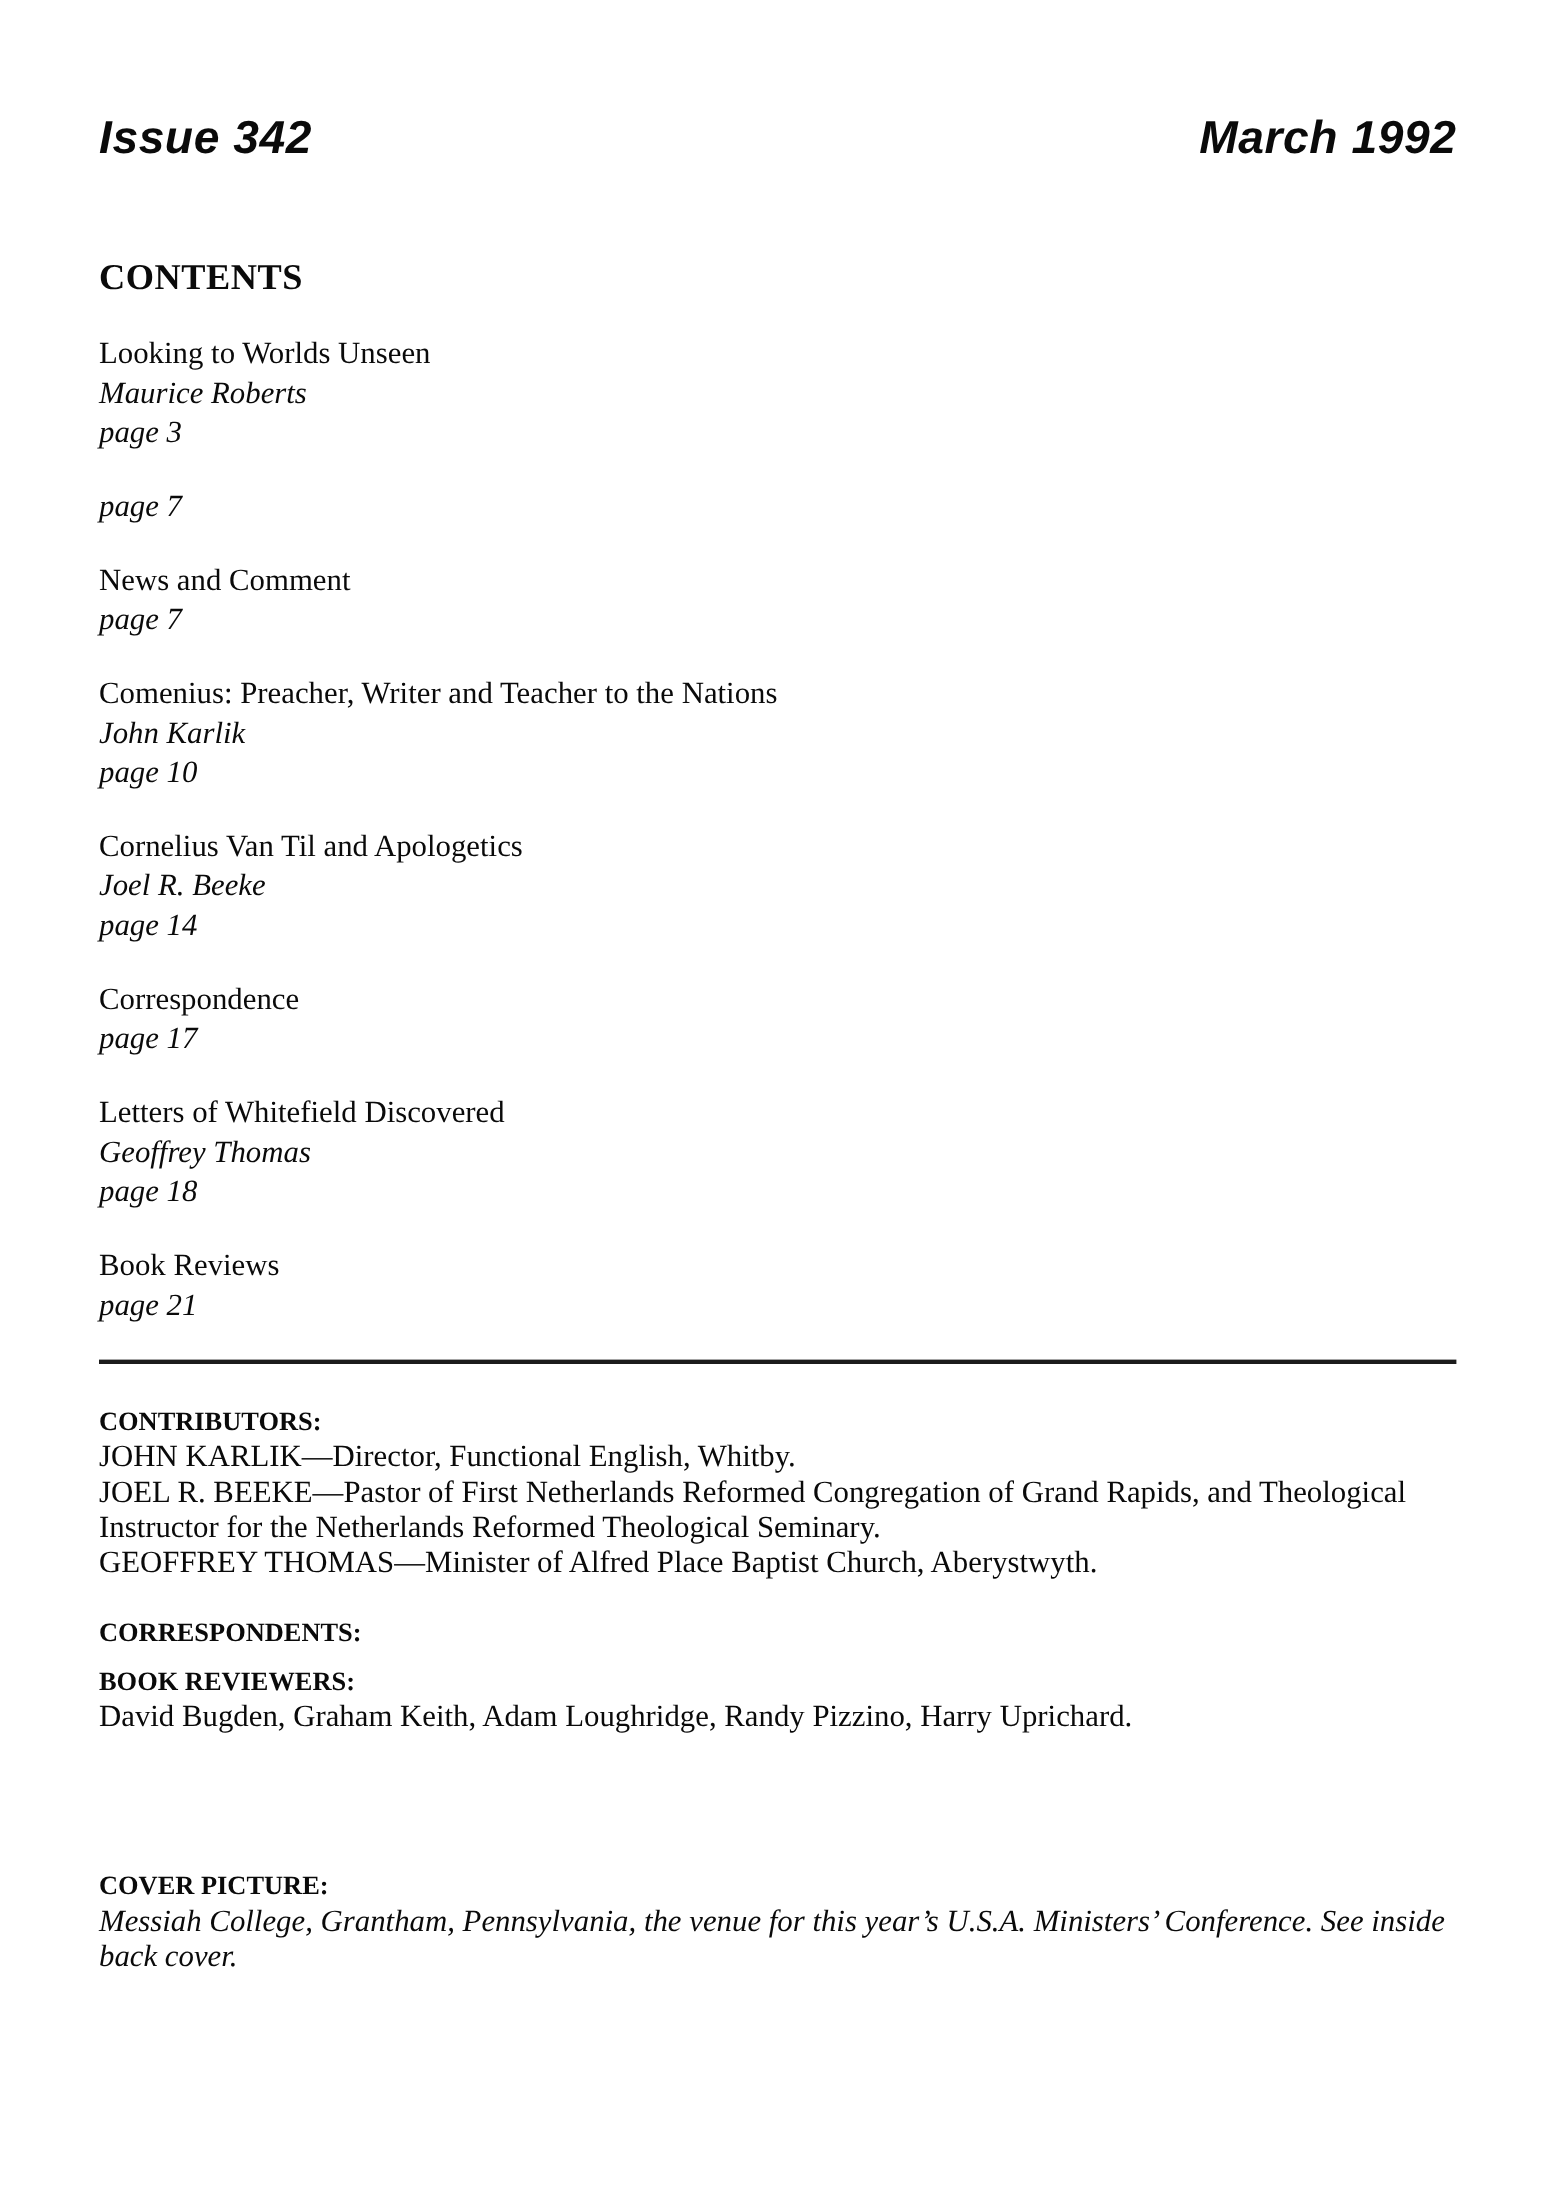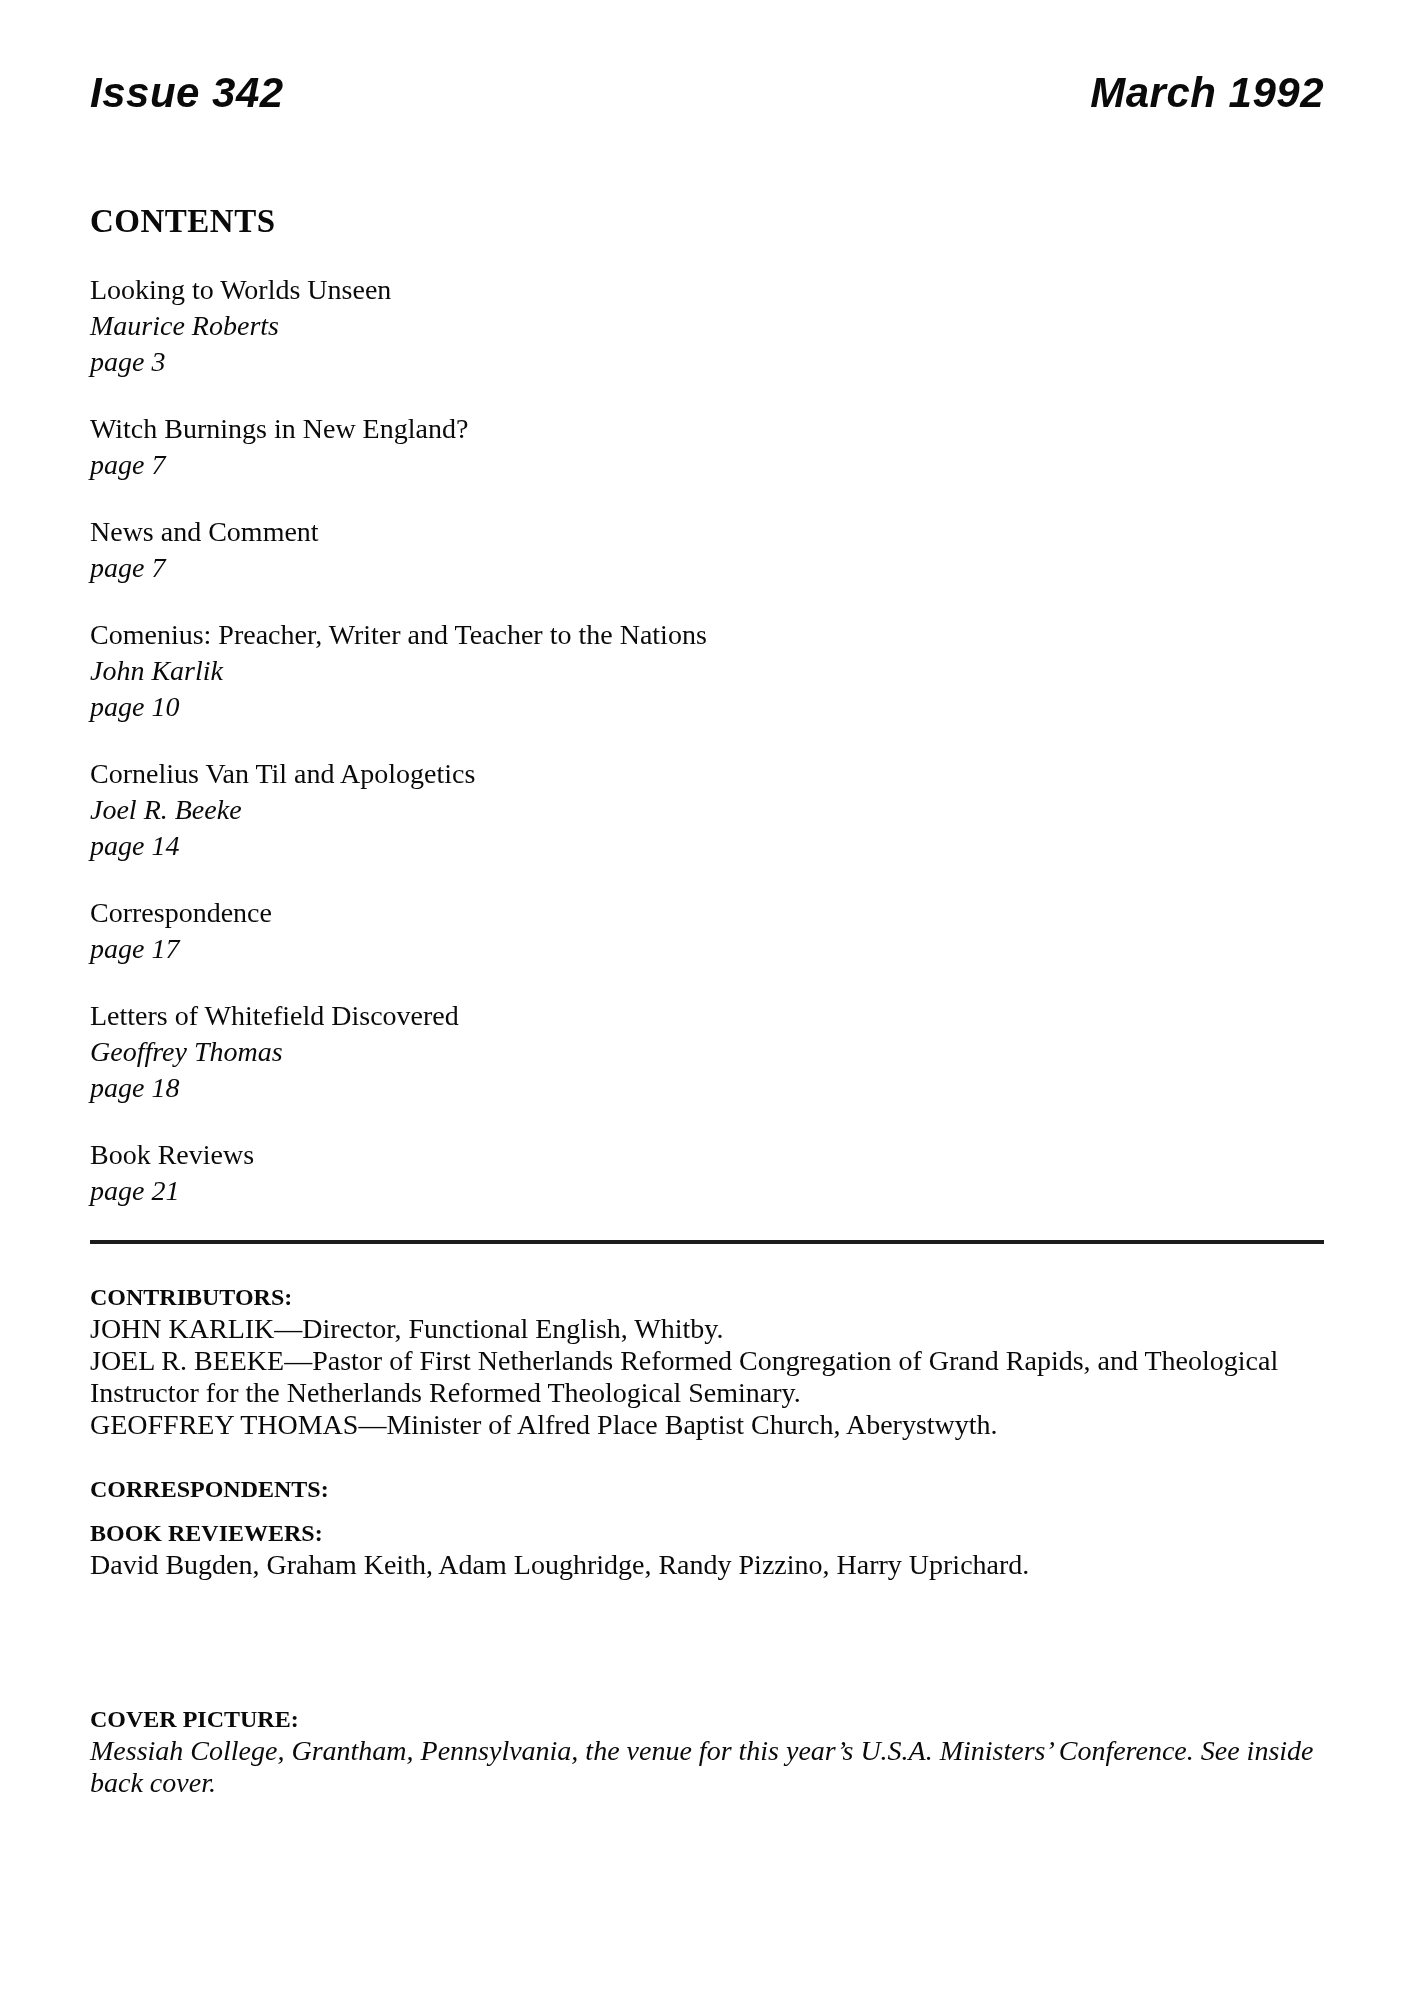--- a/index.html
+++ b/index.html
@@ -17,21 +17,21 @@
     overflow: hidden;
   }
   .inner {
     margin: 0 90px;
   }
   
   .masthead {
     display: flex;
     justify-content: space-between;
     align-items: baseline;
-    padding-top: 68px;
+    padding-top: 100px;
     font-family: "Liberation Sans", sans-serif;
     font-weight: bold;
     font-style: italic;
     font-size: 42px;
     line-height: 1.2;
     letter-spacing: 0.5px;
   }
   
   .contents-heading {
     margin: 84px 0 0 0;
@@ -86,21 +86,20 @@
     <h1 class="contents-heading">CONTENTS</h1>
 
     <div class="toc" id="toc">
   <div class="toc-item">
     <div class="toc-title">Looking to Worlds Unseen</div>
     <div class="toc-author">Maurice Roberts</div>
     <div class="toc-page">page 3</div>
   </div>
 
   <div class="toc-item">
-    <div class="toc-title">Witch Burnings in New England?</div>
 
     <div class="toc-page">page 7</div>
   </div>
 
   <div class="toc-item">
     <div class="toc-title">News and Comment</div>
 
     <div class="toc-page">page 7</div>
   </div>
 

